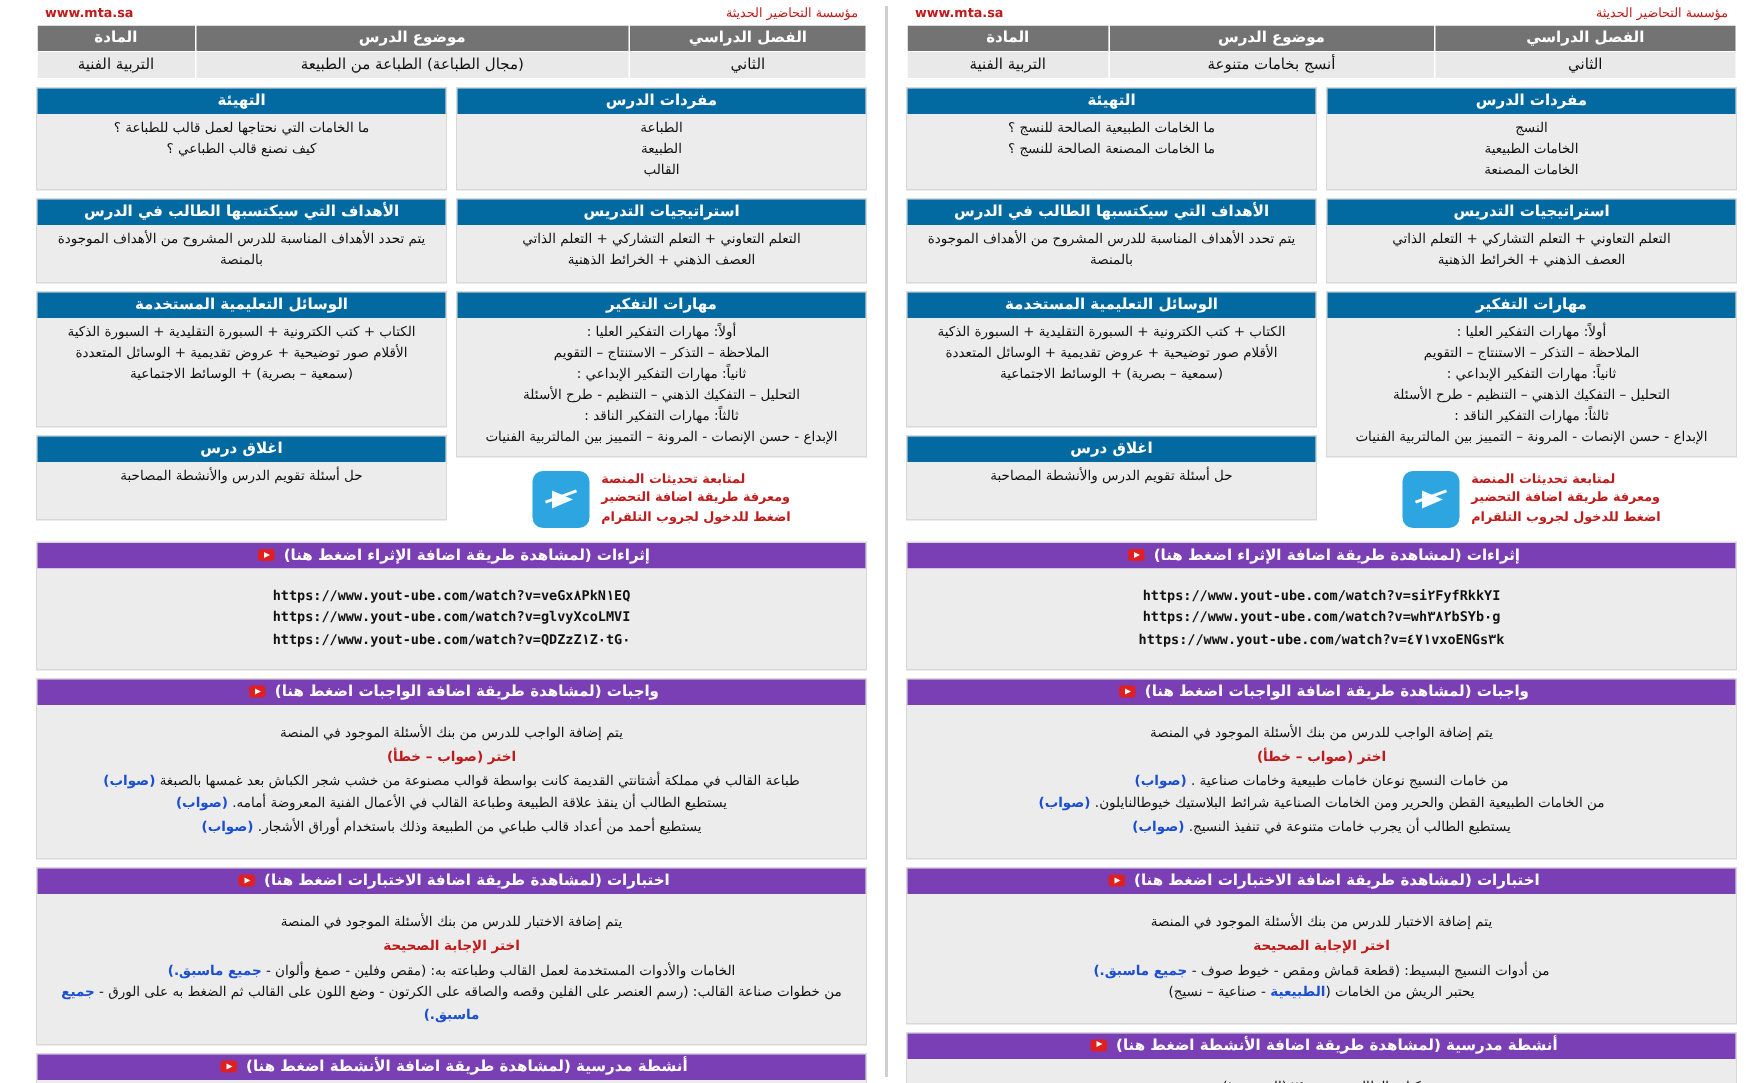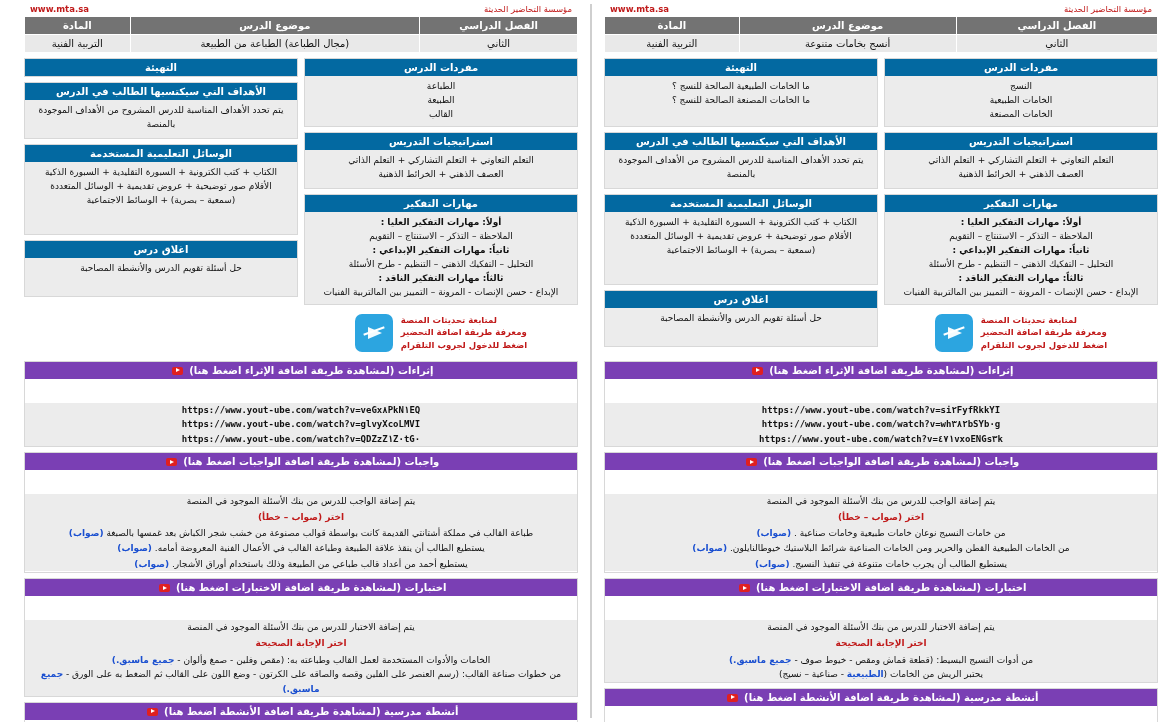--- a/index.html
+++ b/index.html
@@ -15,24 +15,24 @@
   .hdr-table .th{background:#737373;color:#fff;font-weight:bold;}
   .hdr-table .td{background:#e9e9e9;color:#111;}
   .grid{display:flex;gap:6px;margin-top:5px;}
   .col{flex:1;display:flex;flex-direction:column;gap:5px;}
   .box{border:1px solid #d8d8d8;}
   .box .cap{background:#0369a1;color:#fff;font-weight:bold;font-size:10px;text-align:center;padding:3px 4px;}
   .box .body{background:#ececec;color:#111;font-size:9px;line-height:1.55;text-align:center;padding:4px 6px;}
   .h-42{min-height:42px;}
   .h-64{min-height:64px;}
   .h-30{min-height:30px;}
-  .bold{font-weight:bold;}
+  .bold{font-weight:normal;}
   .wbox{border:1px solid #d8d8d8;margin-top:5px;}
   .wbox .cap{background:#7a3fb4;color:#fff;font-weight:bold;font-size:10px;text-align:center;padding:3px 4px;}
-  .wbox .body{background:#ececec;color:#111;font-size:9px;line-height:1.6;text-align:center;padding:0 8px;margin-top:24px;}
+  .wbox .body{background:#ececec;color:#111;font-size:9px;line-height:1.6;text-align:center;padding:12px 8px;}
   .yt{display:inline-block;width:11px;height:8px;background:#e02020;border-radius:2px;position:relative;vertical-align:middle;margin:0 3px;}
   .yt:after{content:"";position:absolute;left:4px;top:1.5px;border-left:4px solid #fff;border-top:2.5px solid transparent;border-bottom:2.5px solid transparent;}
   .links{font-family:"DejaVu Sans Mono","Liberation Mono",monospace;font-size:9px;direction:ltr;text-align:center;line-height:1.5;font-weight:bold;}
   .mcq{color:#111;}
   .mcq .q{margin:1px 0;}
   .sawab{color:#1a4fd0;font-weight:bold;text-align:right;}
   .red{color:#c01a1a;font-weight:bold;}
   .answers .hd{color:#c01a1a;font-weight:bold;margin-bottom:2px;}
   .tg-row{display:flex;align-items:center;justify-content:center;gap:8px;background:#ffffff;padding:4px 2px;}
   .tg-text{font-size:8.5px;color:#c01a1a;line-height:1.5;text-align:left;font-weight:bold;}
@@ -236,20 +236,22 @@
           <div class="tg-text pre" style="white-space: pre-line;">لمتابعة تحديثات المنصة
 ومعرفة طريقة اضافة التحضير
 اضغط للدخول لجروب التلقرام</div>
           <div class="tg-icon"></div>
         </div>
       </div>
 
       <div class="col">
         <div class="box">
           <div class="cap">التهيئة</div>
+          <div class="body h-42 pre" style="white-space: pre-line;">ما الخامات التي نحتاجها لعمل قالب للطباعة ؟
+كيف نصنع قالب الطباعي ؟</div>
         </div>
         <div class="box">
           <div class="cap">الأهداف التي سيكتسبها الطالب في الدرس</div>
           <div class="body h-30 pre" style="white-space: pre-line;">يتم تحدد الأهداف المناسبة للدرس المشروح من الأهداف الموجودة بالمنصة</div>
         </div>
         <div class="box">
           <div class="cap">الوسائل التعليمية المستخدمة</div>
           <div class="body h-64 pre" style="white-space: pre-line;">الكتاب + كتب الكترونية + السبورة التقليدية + السبورة الذكية
 الأقلام   صور توضيحية + عروض تقديمية + الوسائل المتعددة
 (سمعية – بصرية) + الوسائط الاجتماعية</div>

